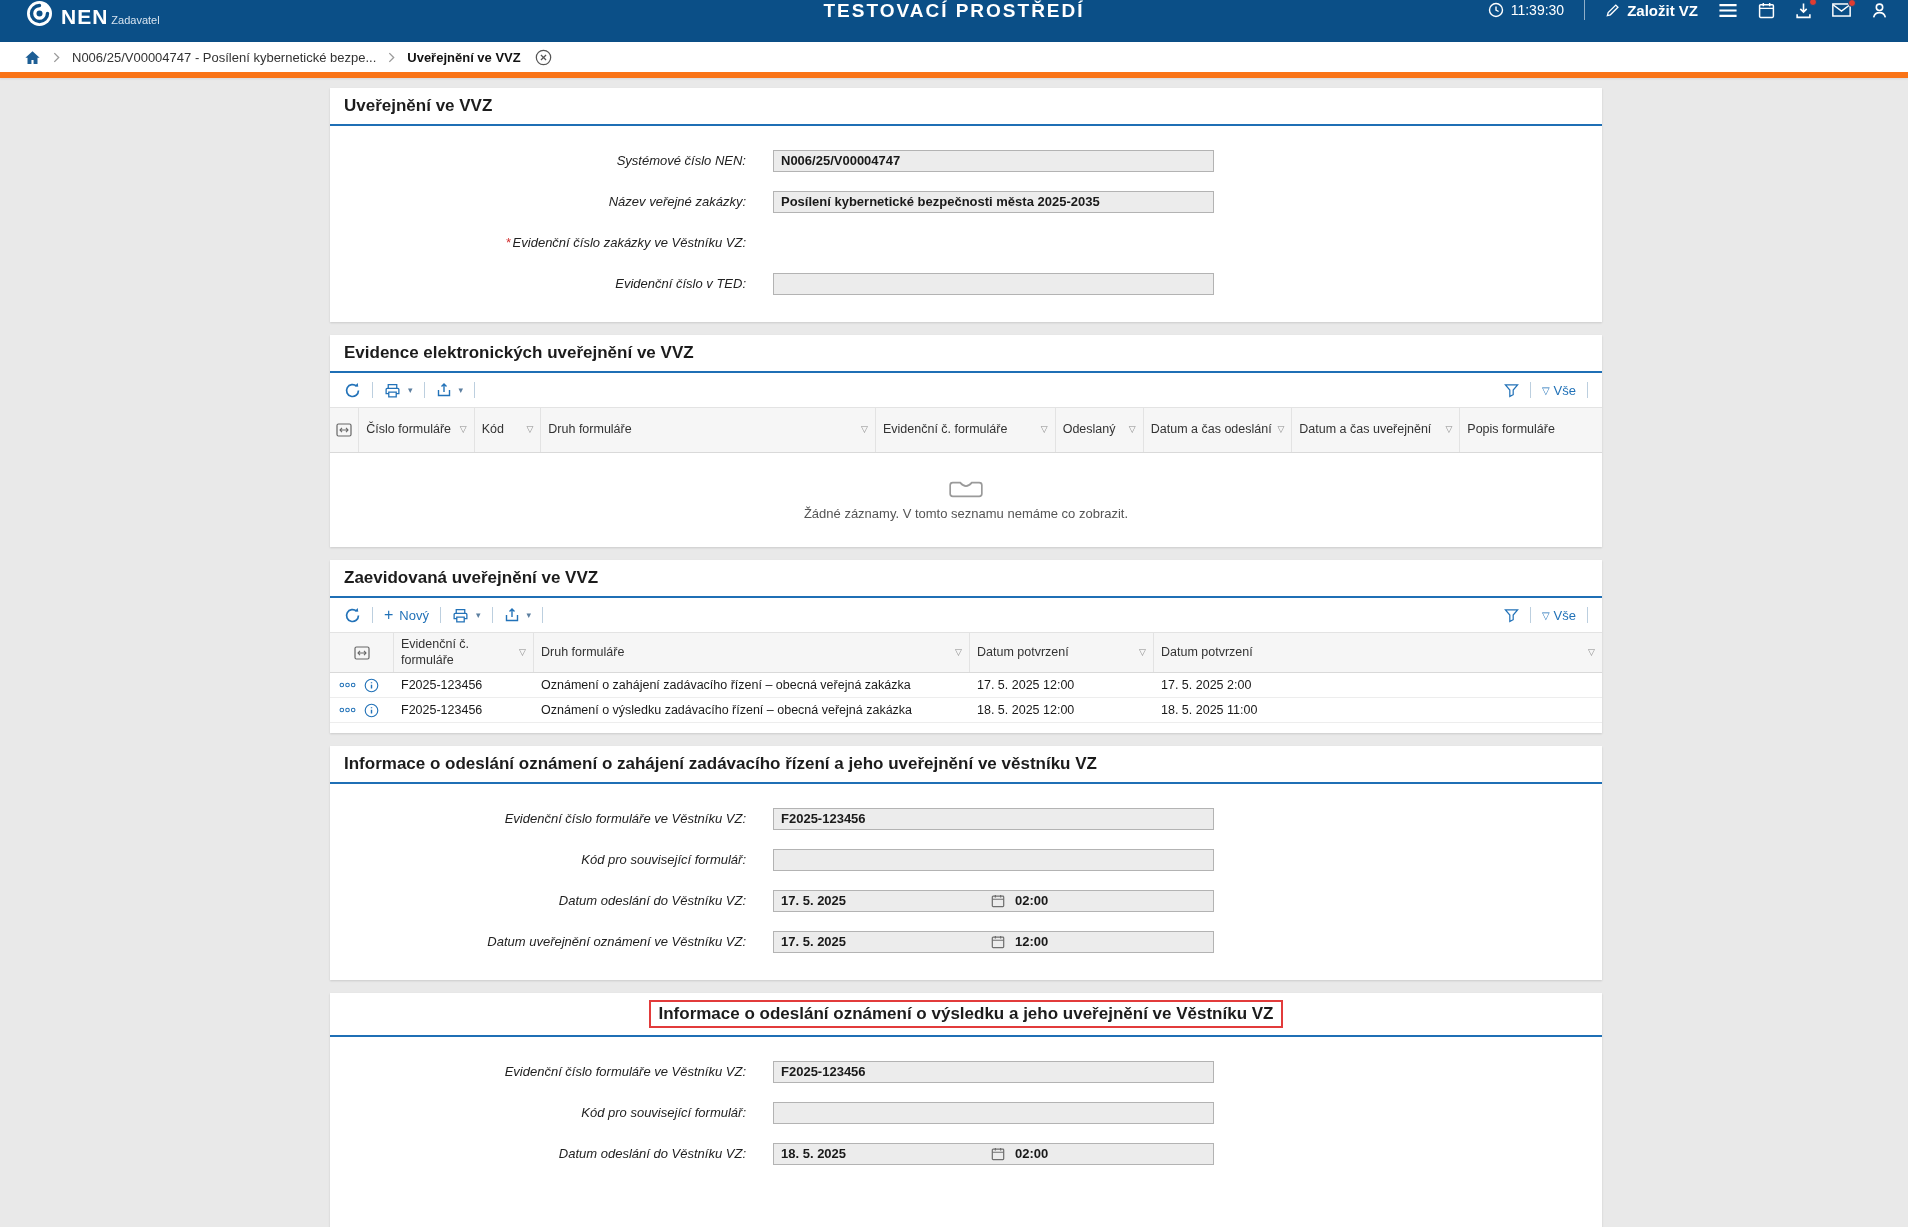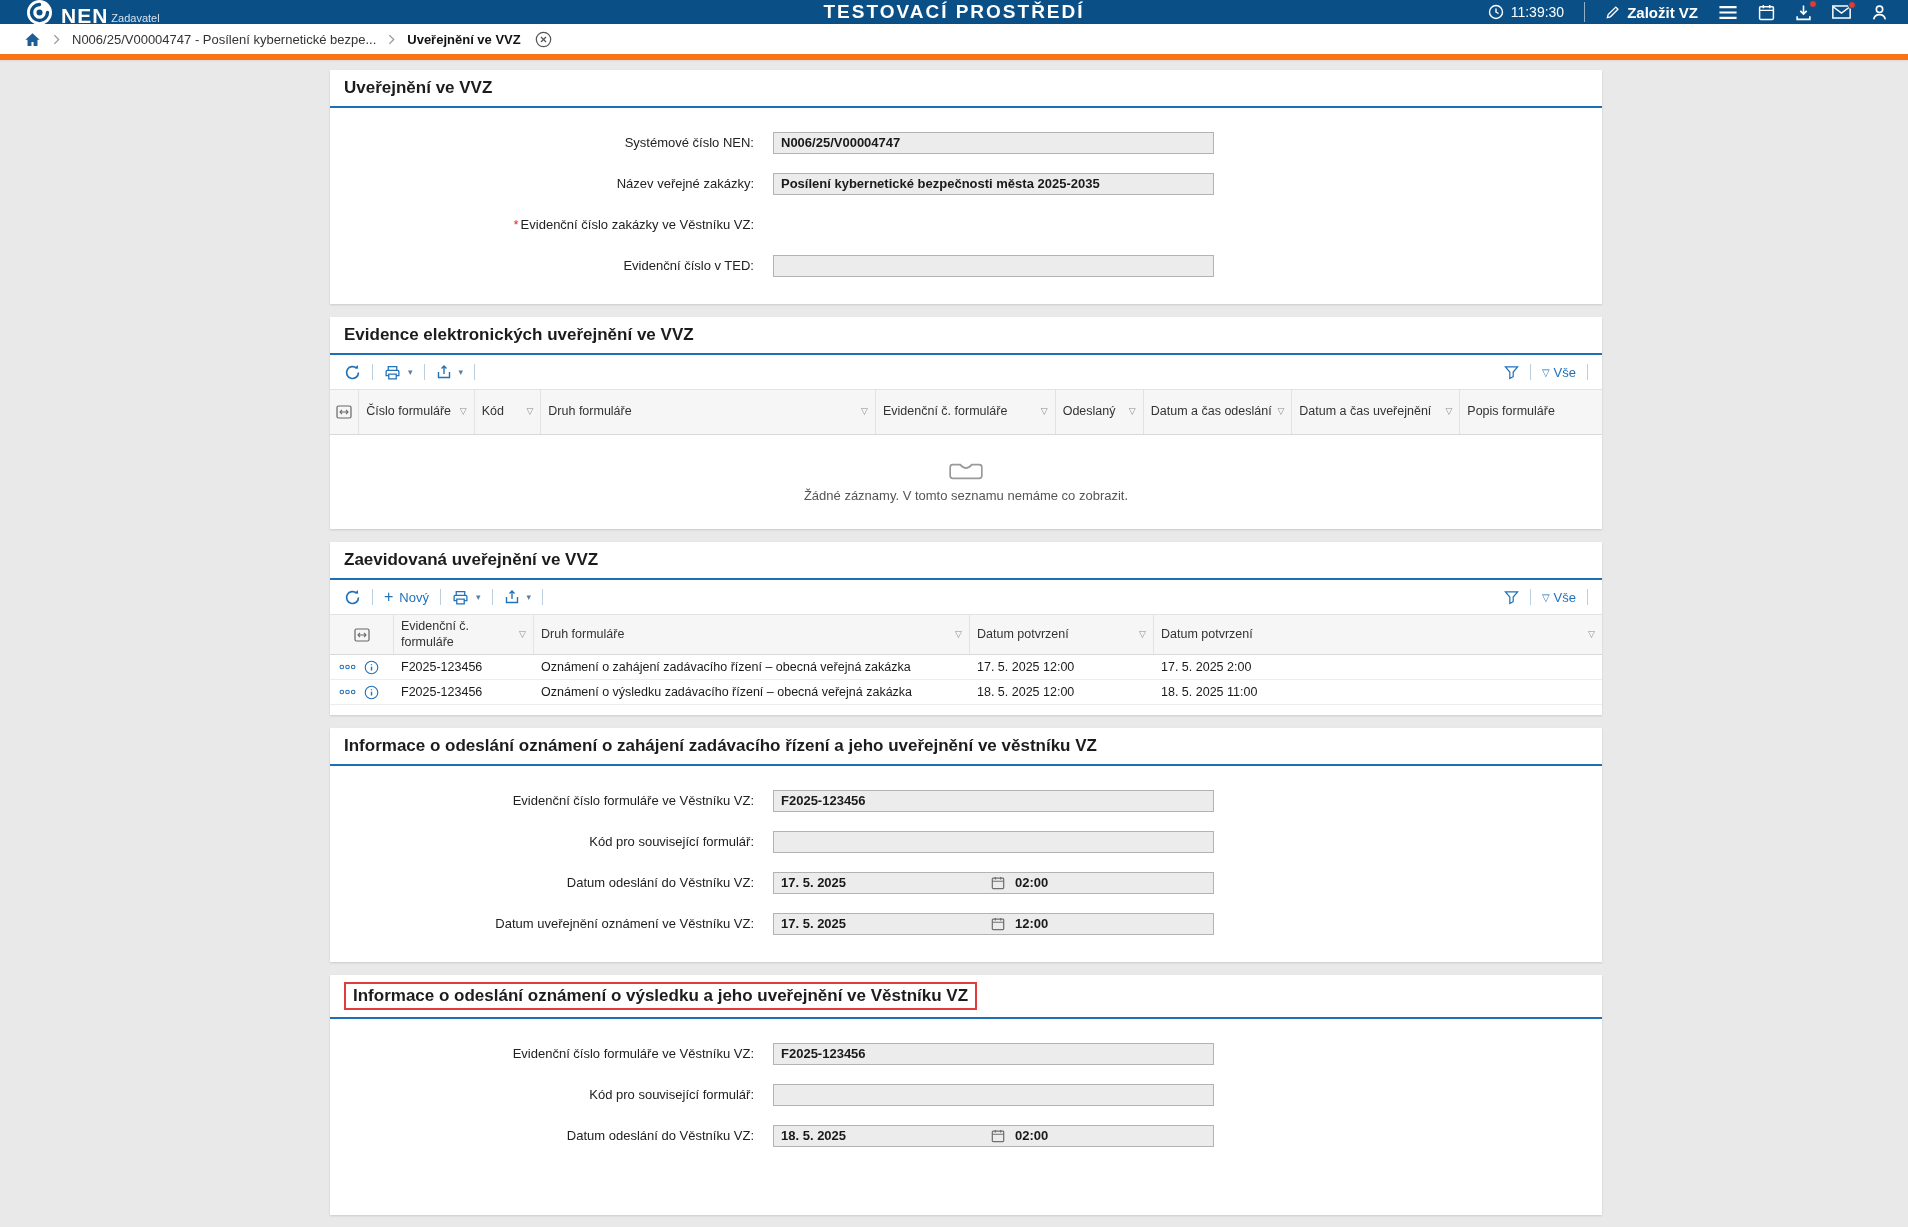--- a/index.html
+++ b/index.html
@@ -1,20 +1,20 @@
 <!DOCTYPE html>
 <html><head>
 <meta charset="utf-8">
 <style>
   * { margin:0; padding:0; box-sizing:border-box; }
   html,body { width:1908px; height:1227px; overflow:hidden; }
   body { font-family:"Liberation Sans", sans-serif; background:#e9e9e9; color:#222; }
 
   
-  .app-header { height:24px; background:#0b4f87; display:flex; align-items:center; position:relative; color:#fff; }
+  .app-header { height:42px; background:#0b4f87; display:flex; align-items:flex-start; position:relative; color:#fff; }
   .logo { display:flex; align-items:flex-end; gap:8px; margin-left:26px; cursor:pointer; }
   .logo-text { display:flex; align-items:flex-end; gap:3px; }
   .brand { font-size:21px; font-weight:bold; letter-spacing:1px; line-height:1; }
   .brand-sub { font-size:11px; color:#d7e4f0; line-height:1.2; }
   .env-title { position:absolute; left:50%; transform:translateX(-50%); font-size:19px; font-weight:bold; letter-spacing:2px; }
   .header-right { margin-left:auto; display:flex; align-items:center; gap:20px; margin-right:20px; font-size:14px; }
   .hgroup { display:flex; align-items:center; gap:7px; cursor:pointer; }
   .hsep { width:1px; height:20px; background:rgba(255,255,255,.55); }
   .create-vz { font-weight:bold; font-size:15px; }
   .hicon { position:relative; display:flex; align-items:center; cursor:pointer; }
@@ -34,21 +34,21 @@
   .tsep { width:1px; height:16px; background:#bccfdf; }
   .tool { display:flex; align-items:center; gap:6px; cursor:pointer; color:#2272b8; }
   .tool .caret { font-size:9px; color:#5c7fa0; margin-left:1px; }
 
   .section-header { min-height:38px; display:flex; align-items:center; padding:4px 14px; border-bottom:2px solid #1f6fb5; }
   .section-title { font-size:17px; font-weight:bold; color:#1c1c1c; }
   .red-annotation { border:2px solid #e23b3b; padding:2px 7px; }
 
   .fields { padding:14px 0 18px 0; }
   .form-row { display:flex; align-items:center; height:41px; }
-  .form-label { width:443px; text-align:right; padding-right:19px; font-size:13px; color:#222; }
+  .form-label { width:443px; text-align:right; padding-right:27px; font-size:13px; color:#222;font-style:italic; }
   .req { color:#d22e2e; margin-right:2px; font-size:13px; }
   .input { width:441px; height:22px; background:#ececec; border:1px solid #b3b3b3; display:flex; align-items:center; padding:0 7px; font-size:13px; font-weight:bold; color:#1a1a1a; cursor:text; }
   .date-combo { position:relative; }
   .cal-ic { position:absolute; left:217px; top:3px; color:#6f6f6f; }
   .time-text { position:absolute; left:241px; }
 
   .grid-toolbar { height:34px; display:flex; align-items:center; gap:11px; padding:0 14px; color:#2272b8; font-size:13px; }
   .gt-right { margin-left:auto; display:flex; align-items:center; gap:11px; }
   .vse { display:flex; align-items:center; gap:4px; cursor:pointer; color:#2272b8; }
   .vse .tri-sm { font-size:10px; color:#2272b8; }
@@ -418,21 +418,21 @@
                 <path d="M1.5 6h13M5 1v3M11 1v3" stroke="currentColor" stroke-width="1.4"></path>
               </svg>
           </span>
           <span class="time-text">12:00</span>
         </div>
       </div>
     </div>
   </div>
 
   <div class="card">
-    <div class="section-header" style="min-height:44px;">
+    <div class="section-header" style="min-height:44px;justify-content:center;">
       <span class="section-title red-annotation">Informace o odeslání oznámení o výsledku a jeho uveřejnění ve Věstníku VZ</span>
     </div>
     <div class="fields">
       <div class="form-row">
         <div class="form-label">Evidenční číslo formuláře ve Věstníku VZ:</div>
         <div class="input">F2025-123456</div>
       </div>
       <div class="form-row">
         <div class="form-label">Kód pro související formulář:</div>
         <div class="input"></div>

